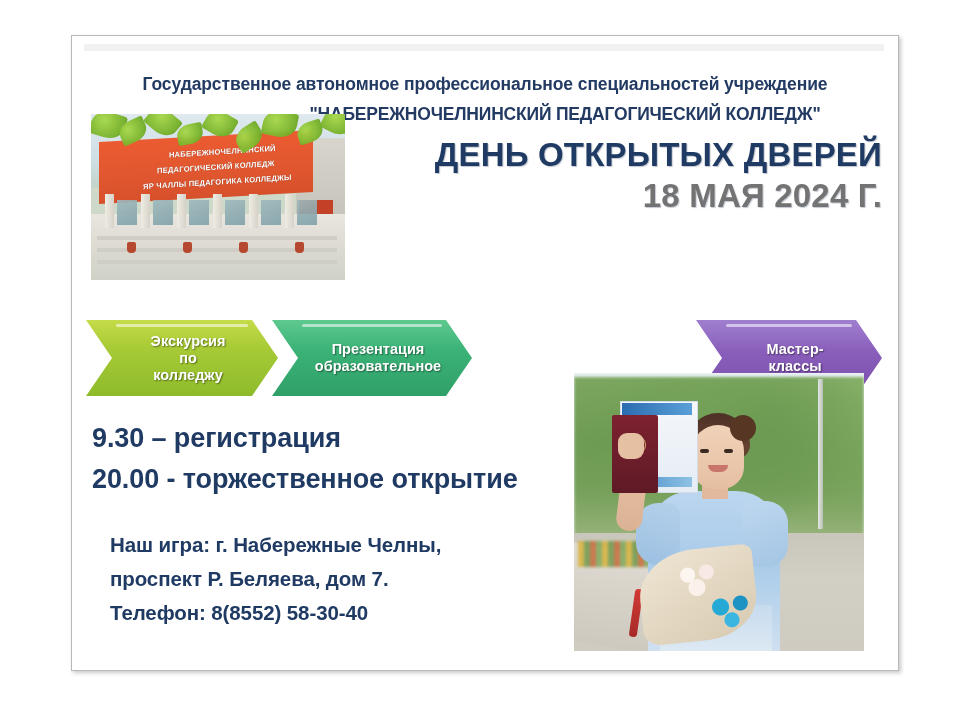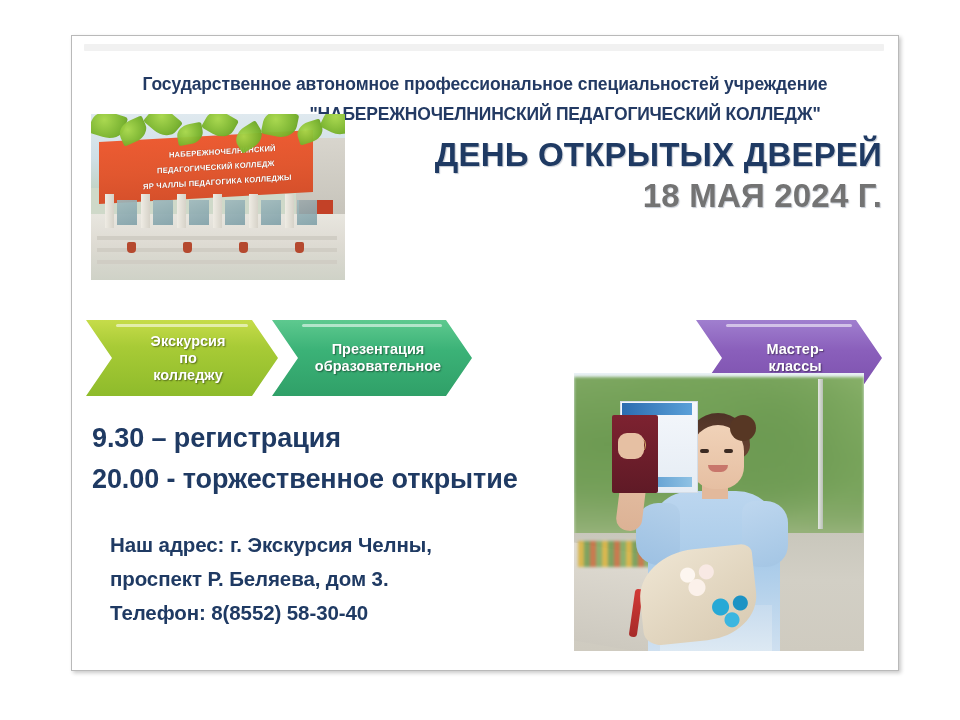--- a/index.html
+++ b/index.html
@@ -401,22 +401,22 @@
 классы</div>
       </div>
     </div>
 
     <div class="schedule">
       <div>9.30 – регистрация</div>
       <div>20.00 - торжественное открытие</div>
     </div>
 
     <div class="address">
-      <div>Наш адрес: г. Экскурсия Челны,</div>
-      <div>проспект Р. Беляева, дом 3.</div>
+      <div>Наш игра: г. Набережные Челны,</div>
+      <div>проспект Р. Беляева, дом 7.</div>
       <div>Телефон: 8(8552) 58-30-40</div>
     </div>
 
     <div class="photo-grad">
       <div class="gp-sky"></div>
       <div class="gp-trees"></div>
       <div class="gp-pole"></div>
       <div class="gp-grnd"></div>
       <div class="gp-curb"></div>
       <div class="gp-flowers"></div>

